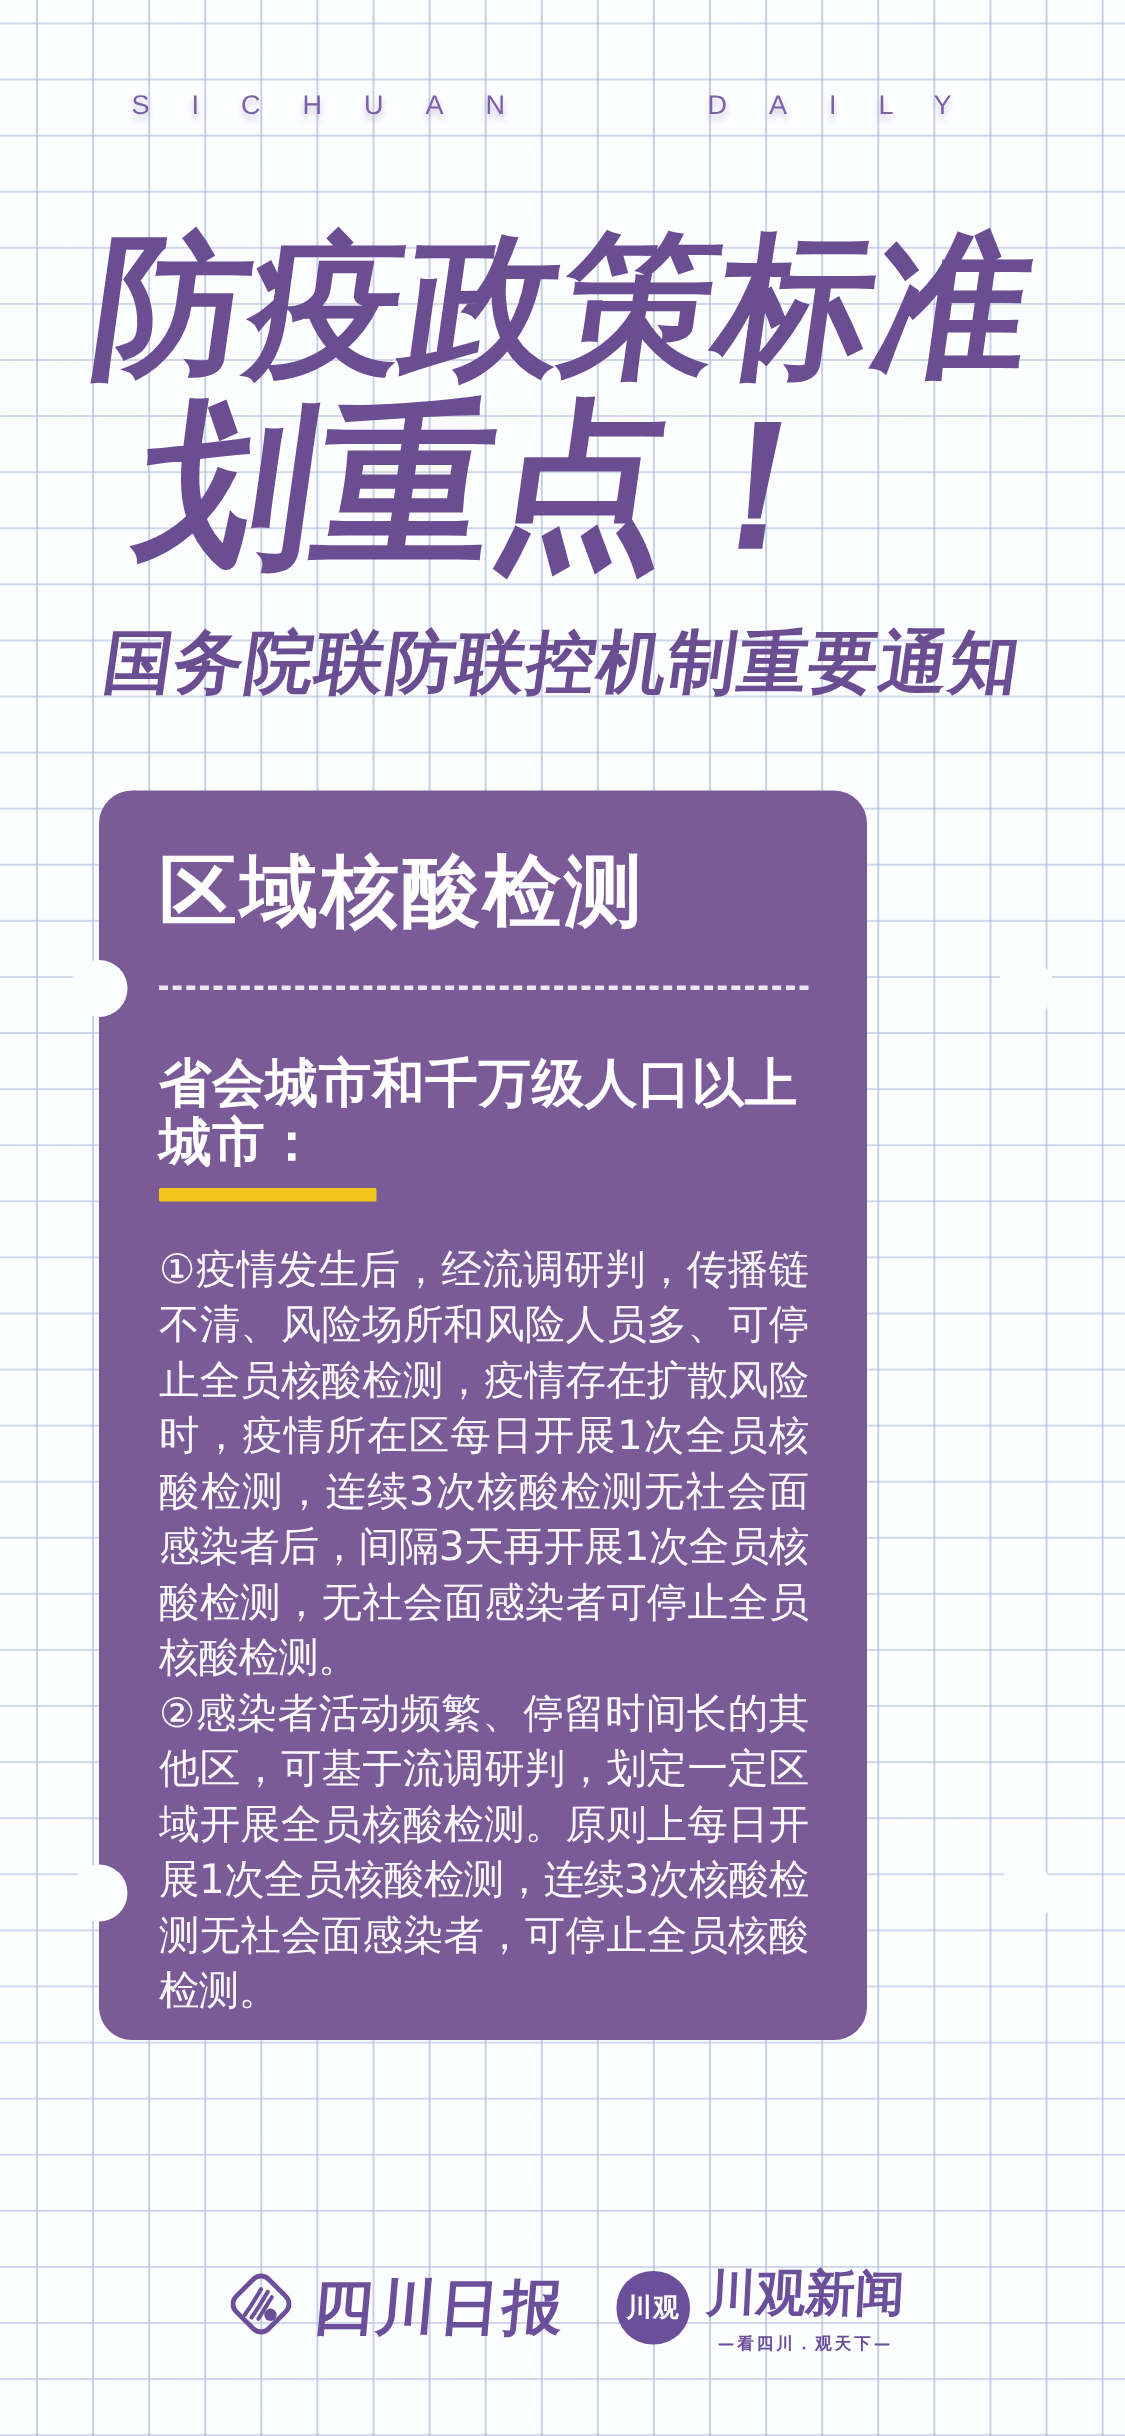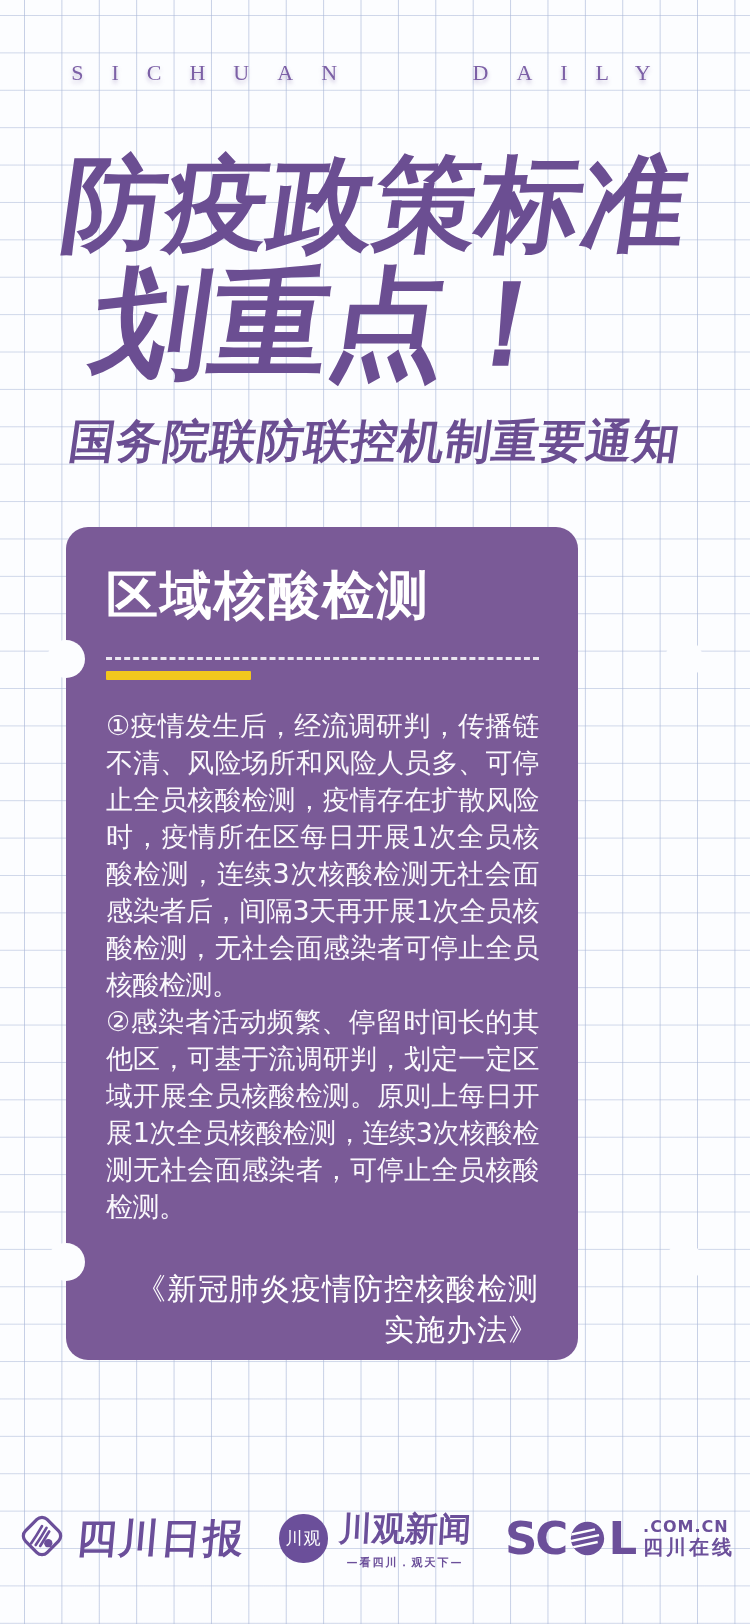--- a/index.html
+++ b/index.html
@@ -12,22 +12,22 @@
       linear-gradient(to right, rgba(170,184,216,0.65) 1px, transparent 1px),
       linear-gradient(to bottom, rgba(170,184,216,0.55) 1px, transparent 1px);
     background-size:37.4px 37.4px;
     background-position:24px 15px;
     font-family:"DejaVu Sans","Liberation Sans",sans-serif;
   }
   
   .masthead{
     position:absolute;top:60px;left:0;width:100%;
     text-align:center;
-    font-family:Liberation Serif, serif;
-    font-size:22px;font-weight:500;
+    font-family:Liberation Sans, sans-serif;
+    font-size:18px;font-weight:500;
     color:#7c60a6;
     letter-spacing:28px;word-spacing:74px;
     text-shadow:0 3px 4px rgba(120,95,160,0.40);
     white-space:nowrap;
   }
   .title-line1{
     position:absolute;top:152px;left:0;width:100%;
     text-align:center;
     font-size:104px;line-height:1.0;font-weight:900;
     color:#6b4e92;
@@ -116,21 +116,21 @@
     font-size:40px;font-weight:800;
     transform:skewX(-5deg);
     letter-spacing:2px;color:#6b4f9a;
     white-space:nowrap;
   }
   .logo-cguan{gap:11px;}
   .cguan-appicon{
     width:49px;height:49px;border-radius:24px;
     background:#6b4f9a;
     display:flex;align-items:center;justify-content:center;
-    color:#fff;font-size:17px;font-weight:400;letter-spacing:1px;
+    color:#fff;font-size:17px;font-weight:700;letter-spacing:1px;
   }
   .cguan-col{display:flex;flex-direction:column;align-items:center;}
   .cguan-text{
     font-size:33px;font-weight:800;color:#6b4f9a;
     transform:skewX(-3deg);white-space:nowrap;
   }
   .cguan-tagline{
     margin-top:3px;
     font-size:11px;font-weight:600;color:#6b4f9a;
     letter-spacing:2px;white-space:nowrap;
@@ -157,20 +157,21 @@
 <div class="page">
 
   <div class="masthead">SICHUAN DAILY</div>
   <div class="title-line1">防疫政策标准</div>
   <div class="title-line2">划重点！</div>
   <div class="subtitle">国务院联防联控机制重要通知</div>
 
   <div class="card">
     <h2 class="card-title">区域核酸检测</h2>
     <hr class="card-divider">
+    <div class="card-heading">省会城市和千万级人口以上城市：</div>
     <div class="heading-underline"></div>
     <div class="card-body">
         <p>①疫情发生后，经流调研判，传播链不清、风险场所和风险人员多、可停止全员核酸检测，疫情存在扩散风险时，疫情所在区每日开展1次全员核酸检测，连续3次核酸检测无社会面感染者后，间隔3天再开展1次全员核酸检测，无社会面感染者可停止全员核酸检测。</p>
         <p>②感染者活动频繁、停留时间长的其他区，可基于流调研判，划定一定区域开展全员核酸检测。原则上每日开展1次全员核酸检测，连续3次核酸检测无社会面感染者，可停止全员核酸检测。</p>
       </div>
     <div class="card-citation">《新冠肺炎疫情防控核酸检测实施办法》</div>
   </div>
 
   <div class="notch nl1"></div>
   <div class="notch nr1"></div>
@@ -193,38 +194,15 @@
     </div>
 
     <div class="logo logo-cguan">
       <span class="cguan-appicon">川观</span>
       <span class="cguan-col">
         <span class="cguan-text">川观新闻</span>
         <span class="cguan-tagline">—看四川．观天下—</span>
       </span>
     </div>
 
-    <div class="logo logo-scol">
-      <span class="scol-letters">SC</span>
-      <span class="scol-globe">
-        <svg width="37" height="37" viewBox="0 0 40 40">
-          <defs>
-              <clipPath id="gclip">
-                <circle cx="20" cy="20" r="18"></circle>
-              </clipPath>
-            </defs>
-          <circle cx="20" cy="20" r="18" fill="#6b4f9a"></circle>
-          <g clip-path="url(#gclip)" stroke="#ffffff" stroke-width="2.6" transform="rotate(-12 20 20)">
-            <line x1="-2" y1="12" x2="30" y2="12"></line>
-            <line x1="-2" y1="19" x2="33" y2="19"></line>
-            <line x1="-2" y1="26" x2="30" y2="26"></line>
-          </g>
-        </svg>
-      </span>
-      <span class="scol-letters">L</span>
-      <span class="scol-col">
-        <span class="scol-domain">.COM.CN</span>
-        <span class="scol-cn">四川在线</span>
-      </span>
-    </div>
 
   </div>
 </div>
 
 </body></html>

